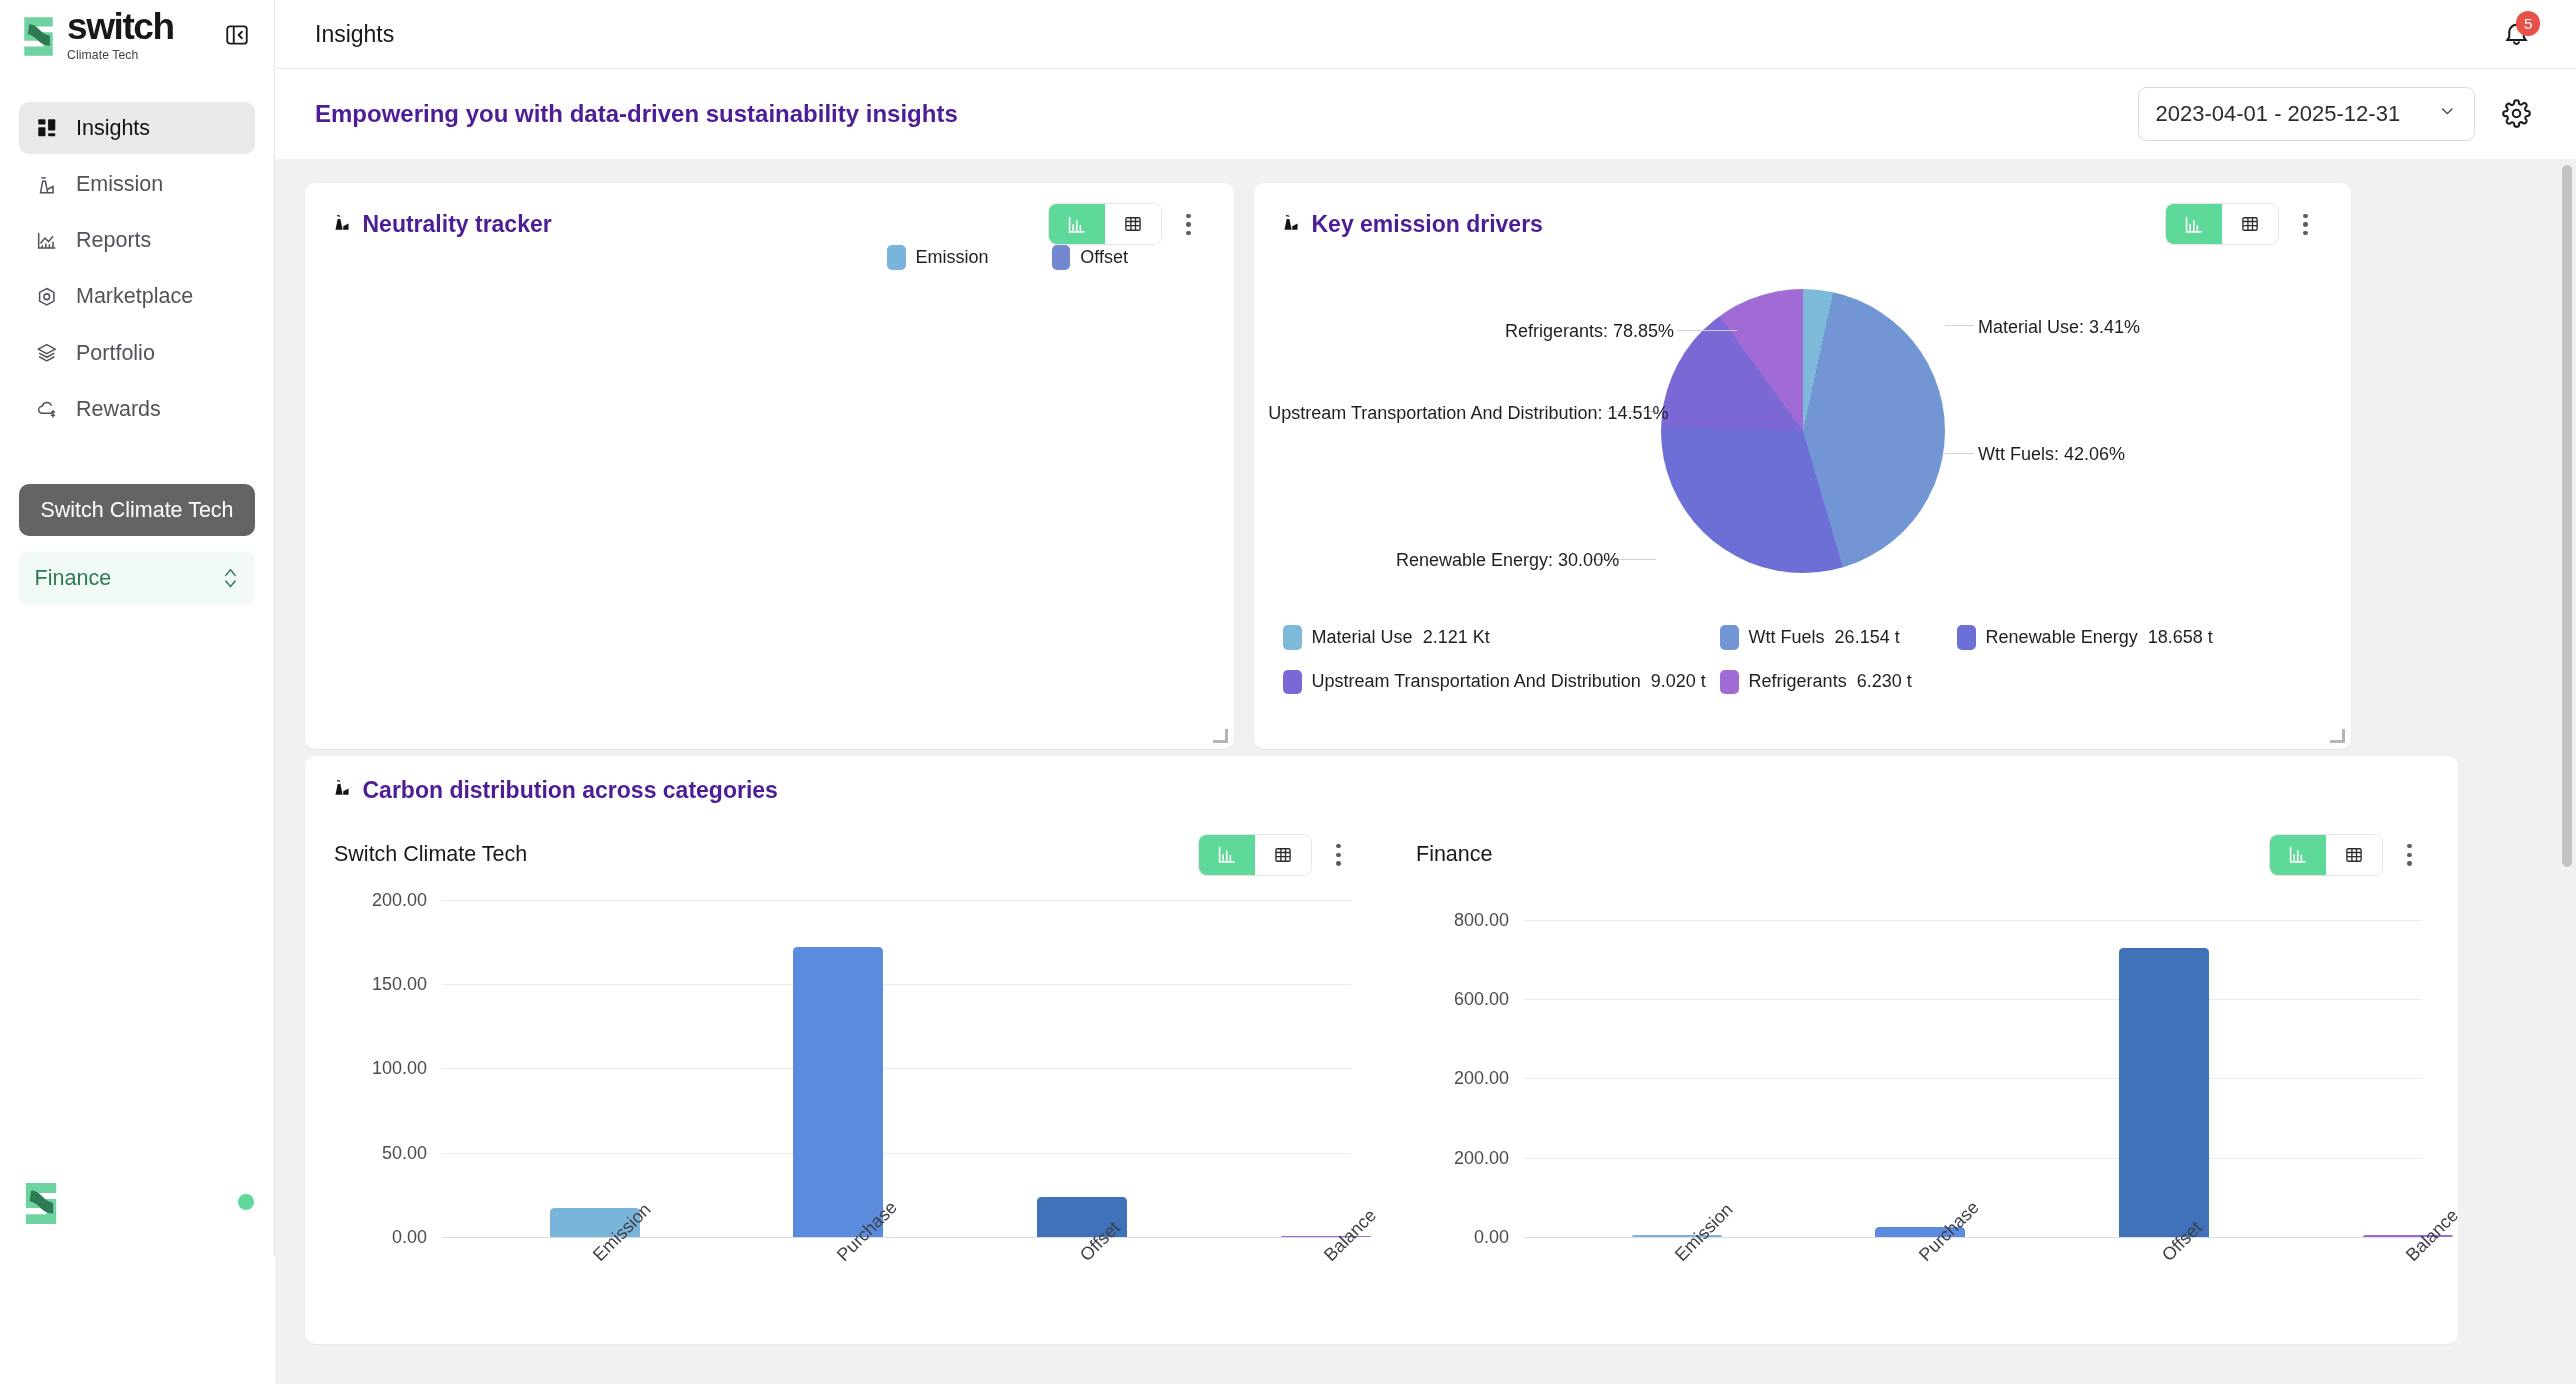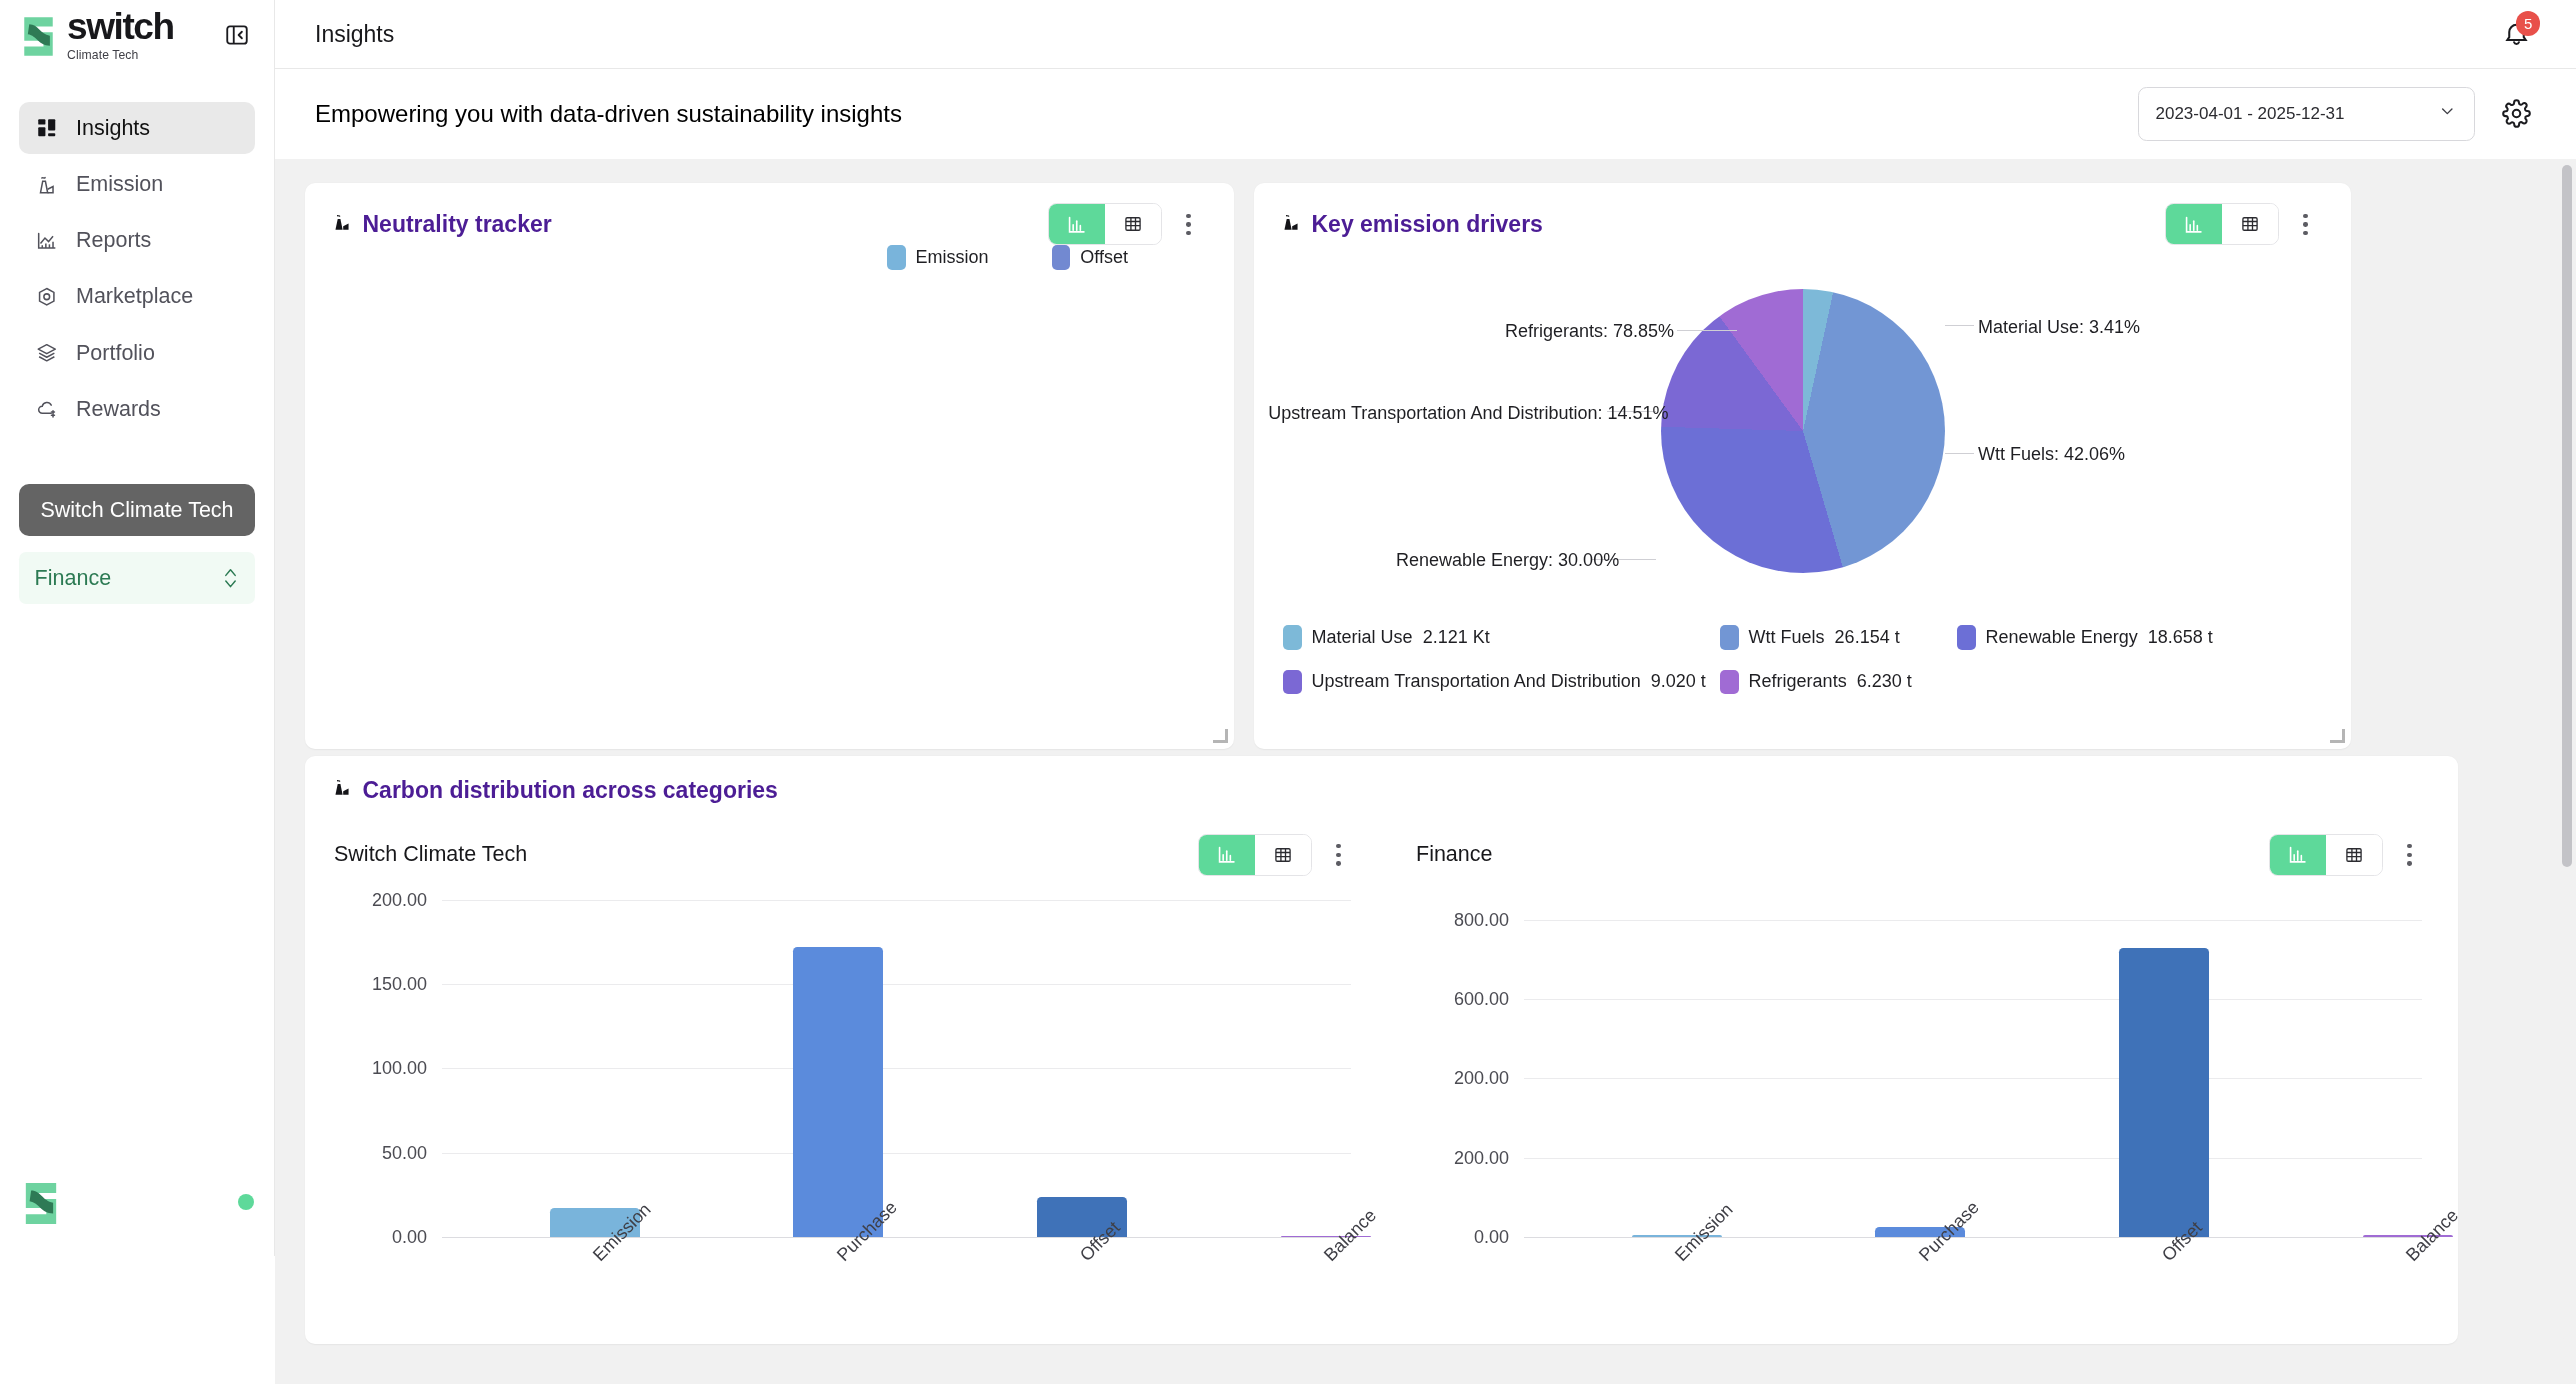--- a/index.html
+++ b/index.html
@@ -76,25 +76,25 @@
   .bell-badge {
     position: absolute; top: -2.9px; right: -4.3px; min-width: 24.4px; height: 24.4px;
     background: #e8504a; color: #fff; border-radius: 12.2px; font-size: 15px;
     display: flex; align-items: center; justify-content: center; padding: 0 5.7px;
   }
 
   .subbar {
     height: 90px; background: #ffffff; display: flex; align-items: center;
     padding: 0 40px; flex: 0 0 90px;
   }
-  .subbar-title { font-size: 24px; color: #000000; font-weight: 400; }
+  .subbar-title { font-size: 24px; color: #4c1d95; font-weight: 700; }
   .daterange {
     margin-left: auto; width: 337px; height: 54px; border: 0.7px solid #d8d8dc;
     border-radius: 8.6px; display: flex; align-items: center; padding: 16px 17px;
-    font-size: 17px; color: #2b2b30; cursor: pointer; background: #fff;
+    font-size: 22px; color: #2b2b30; cursor: pointer; background: #fff;
   }
   .daterange .chev { margin-left: auto; }
   .gear-btn { margin-left: 21.5px; width: 40px; height: 40px; cursor: pointer;
               display: flex; align-items: center; justify-content: center; }
 
   .content { flex: 1; overflow: hidden; padding: 24.4px 30px 0 30px; }
 
   .row { display: flex; gap: 20px; }
   .card {
     background: #ffffff; border-radius: 10px; position: relative;

